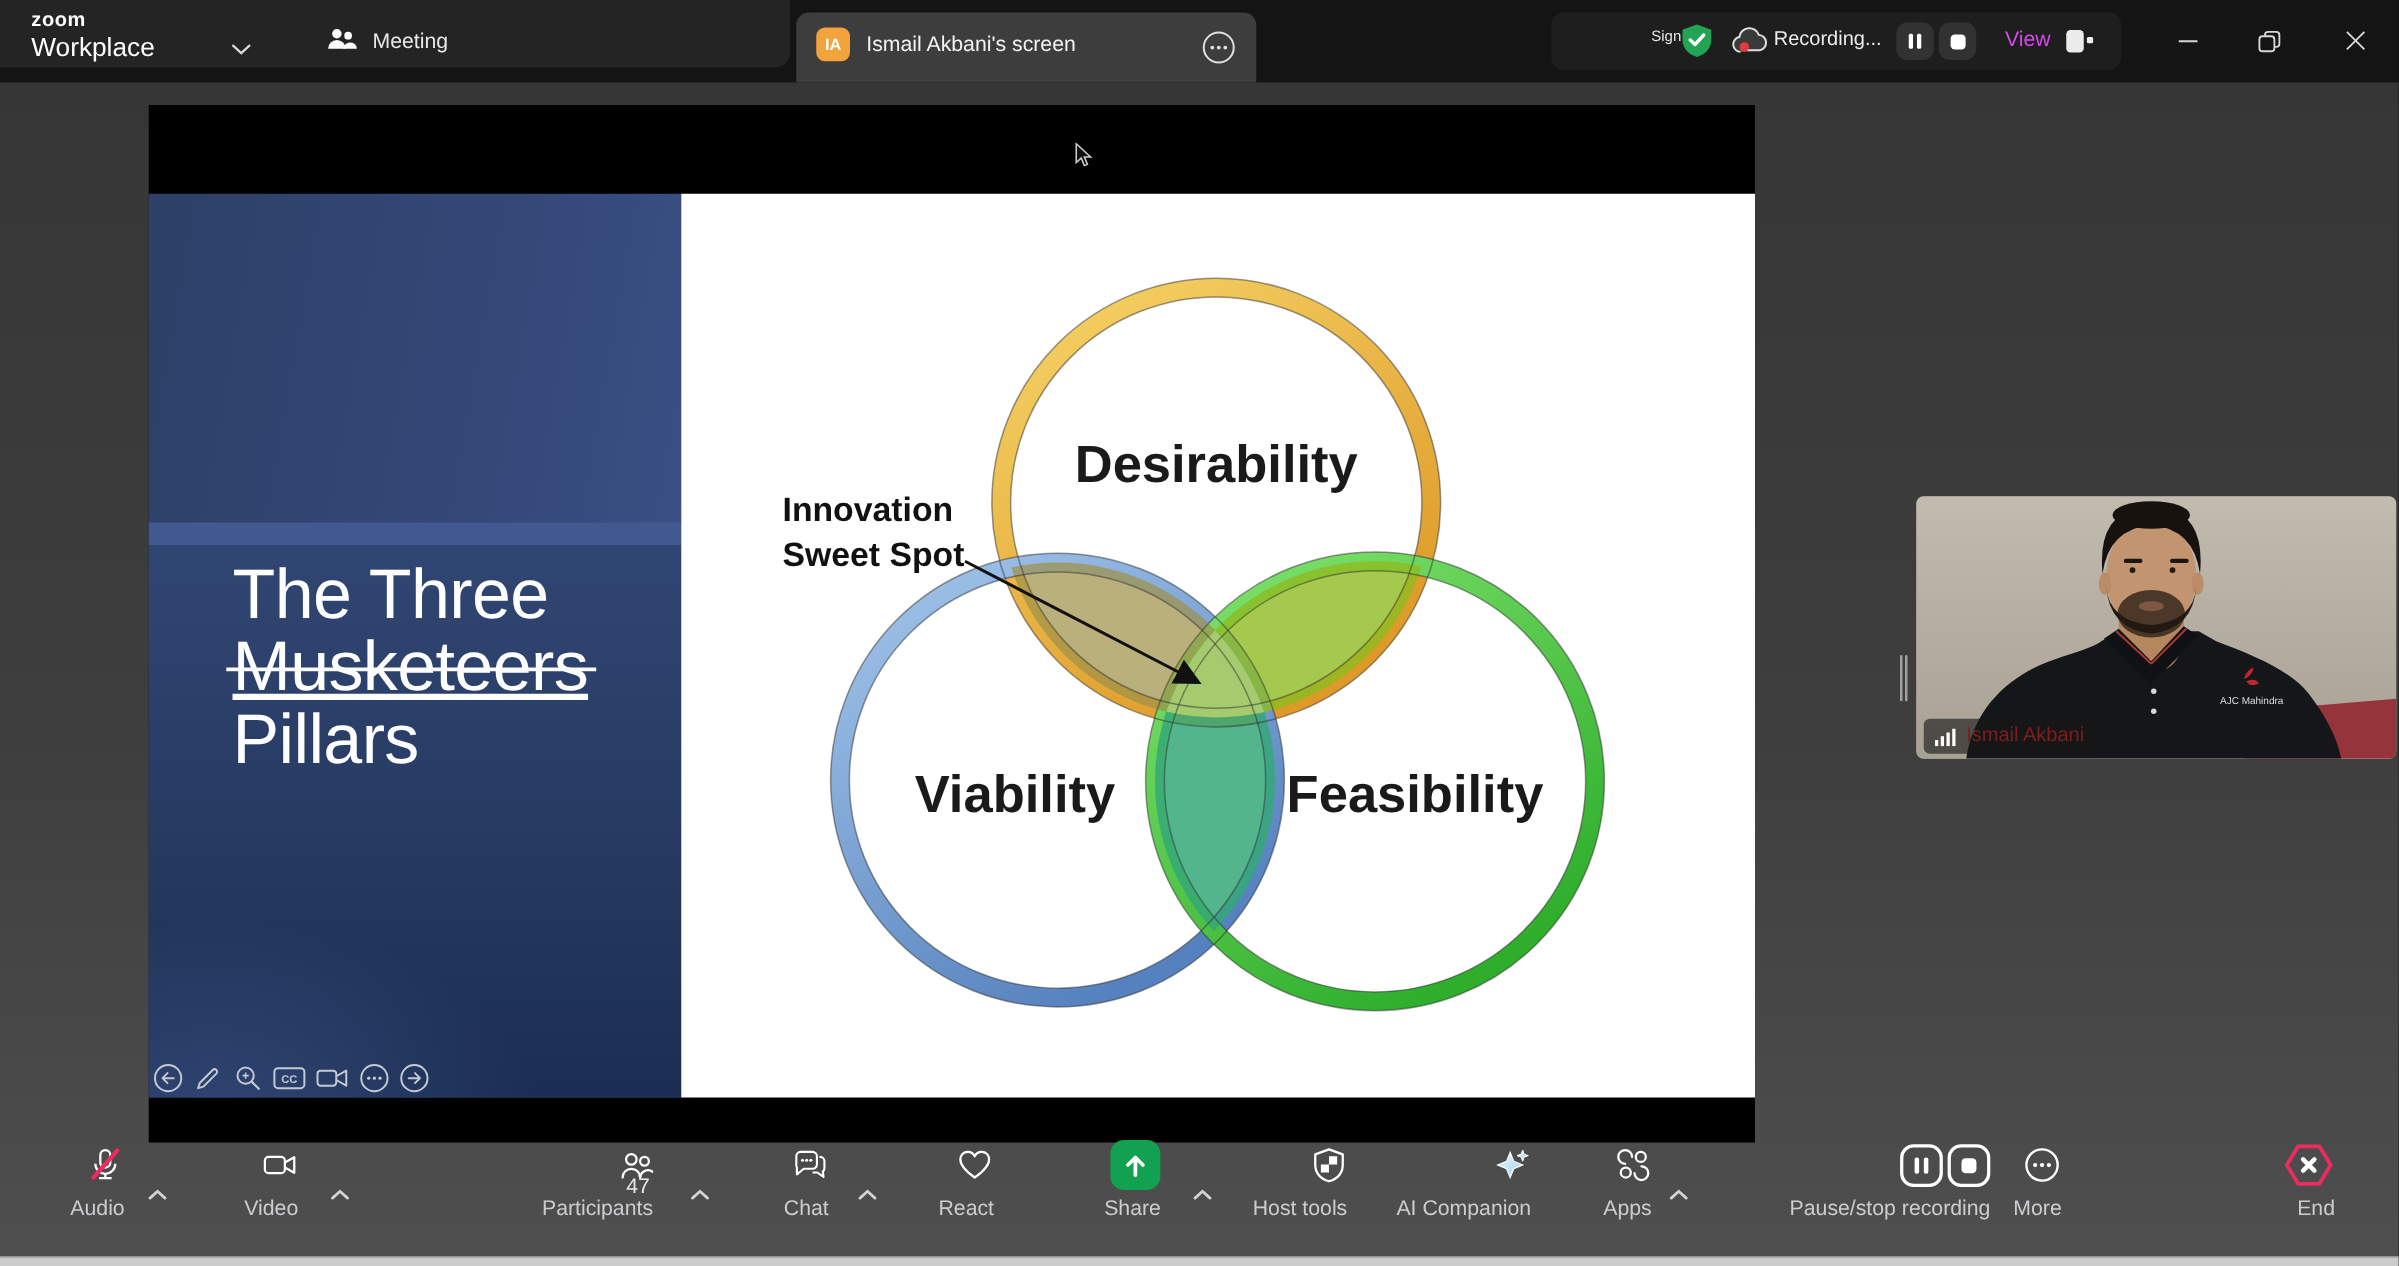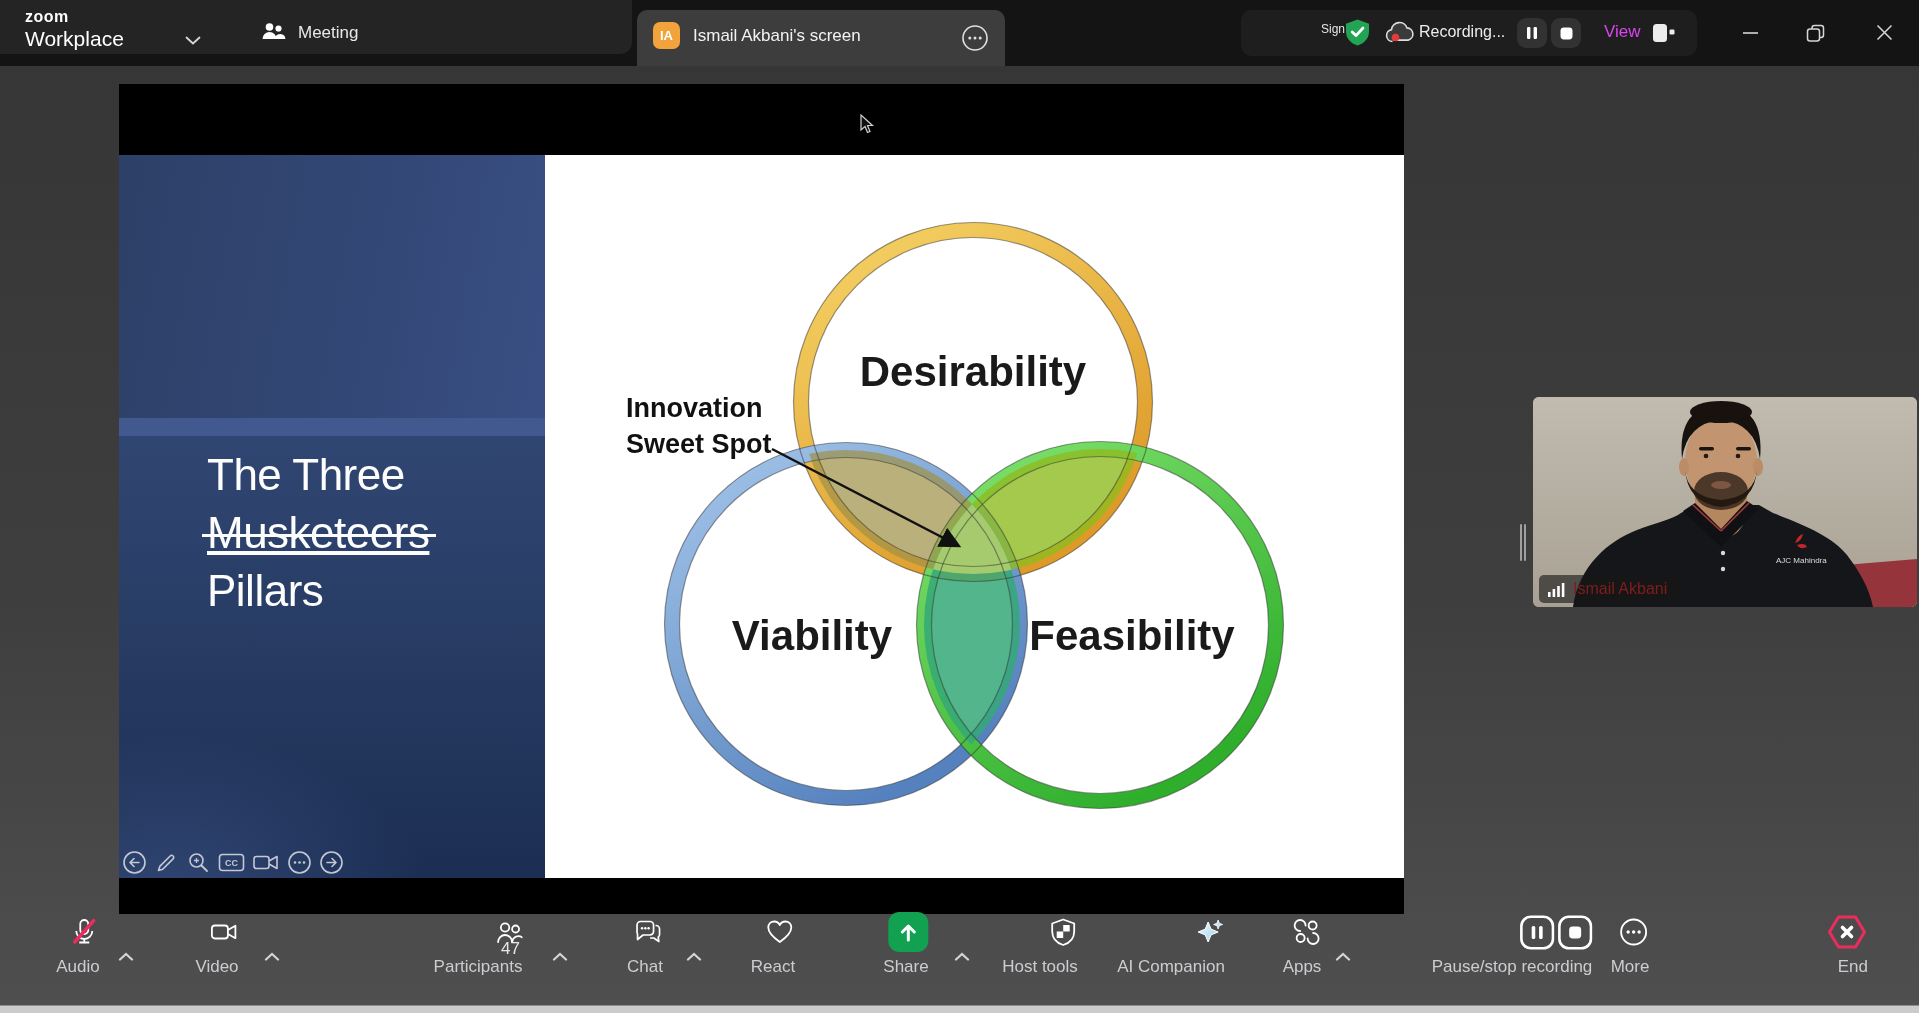--- a/index.html
+++ b/index.html
@@ -30,21 +30,21 @@
   .winbtn { position:absolute; top:24px; }
 
   
   #main { position:absolute; left:0; top:66px; width:1919px; height:947px; background:linear-gradient(180deg,#363636 0%,#3e3e3e 55%,#4f4f4f 100%); }
   #screen { position:absolute; left:119px; top:18px; width:1285px; height:830px; background:#000; }
   #slide { position:absolute; left:0; top:71px; width:1285px; height:723px; }
   #slide-left { position:absolute; left:0; top:0; width:426px; height:723px; background:linear-gradient(100deg,#2d4067 0%,#35497a 60%,#3c5389 100%); }
   #slide-left .band { position:absolute; left:0; top:263px; width:426px; height:18px; background:#42598f; }
   #slide-left .lower { position:absolute; left:0; top:281px; width:426px; height:442px; background:linear-gradient(180deg,#304672 0%,#263a61 55%,#1b2d52 100%); }
   #slide-left .swoosh { position:absolute; left:0; top:281px; width:426px; height:442px; background:radial-gradient(ellipse 420px 260px at 12% 104%, rgba(96,126,188,.30), rgba(96,126,188,0) 62%); }
-  #slide-title { position:absolute; left:88px; top:291px; color:#fdfdfe; font-size:44px; line-height:58px; font-weight:400; letter-spacing:-0.5px; }
+  #slide-title { position:absolute; left:67px; top:291px; color:#fdfdfe; font-size:56px; line-height:58px; font-weight:400; letter-spacing:-0.5px; }
   #slide-title .strike { position:relative; display:inline-block;text-decoration:underline; }
   #slide-title .strike::after { content:""; position:absolute; left:-5px; right:-7px; top:52%; height:3px; background:#fcfcfc; }
   #slide-right { position:absolute; left:426px; top:0; width:859px; height:723px; background:#fff; }
   #navicons { position:absolute; left:3px; top:766px; display:flex; gap:7px; align-items:center; }
   #navicons svg { display:block; }
 
   
   #thumb { position:absolute; left:1533px; top:331px; width:384px; height:210px; border-radius:6px; overflow:hidden; background:#b3ada2; }
   #nametag { position:absolute; left:6px; bottom:4px; height:28px; background:rgba(22,22,22,.62); border-radius:5px; display:flex; align-items:center; gap:8px; padding:0 12px 0 9px; }
   #nametag .nm { color:#7f1d1d; font-size:16px; }

